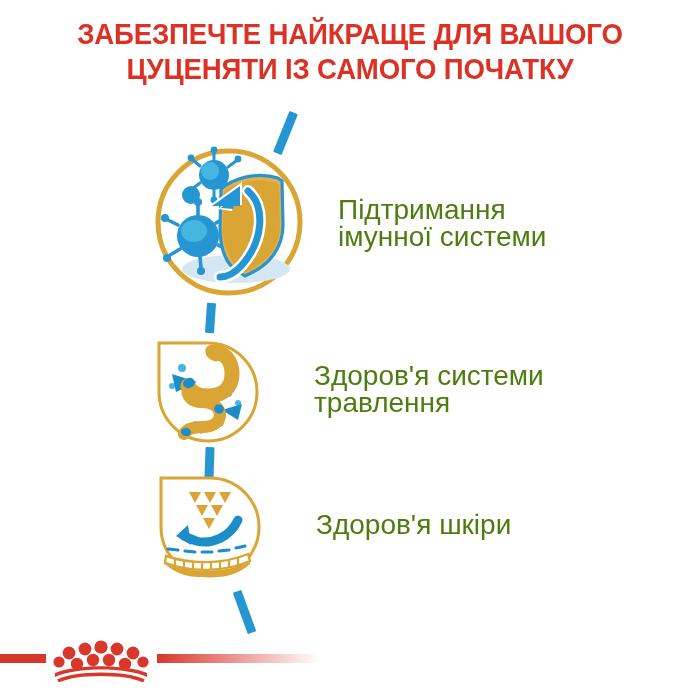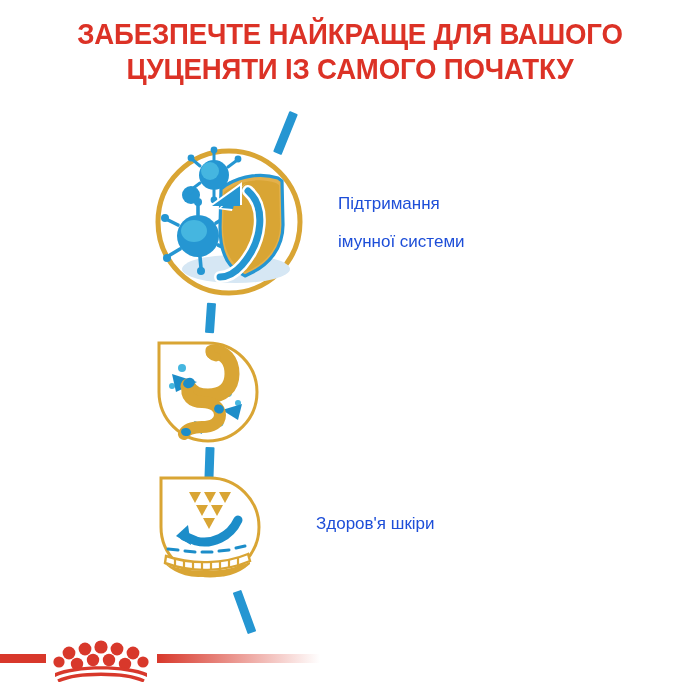--- a/index.html
+++ b/index.html
@@ -31,23 +31,23 @@
   
   .row{position:absolute;display:flex;align-items:center;}
   .row-1{left:150px;top:145px;}
   .row-2{left:150px;top:330px;}
   .row-3{left:152px;top:465px;}
 
   .icon-wrap{position:relative;flex:0 0 auto;}
   .icon-wrap svg{display:block;}
 
   .benefit-label{
-    color:#1d4ed8;
-    font-size:17px;
-    line-height:38px;
+    color:#4d7c0f;
+    font-size:28px;
+    line-height:27px;
     white-space:pre-line;
     font-family:"Liberation Sans","DejaVu Sans",sans-serif;
   }
   .lbl-1{margin-left:30px;}
   .lbl-2{margin-left:52px;}
   .lbl-3{margin-left:52px;}
 
   
   .dash{position:absolute;background:#2596D2;border-radius:1px;}
   .dash-top{left:281px;top:111px;width:9px;height:44px;transform:rotate(22deg);}
@@ -160,20 +160,22 @@
                  C48 66 41 62 38 56" fill="none" stroke="#D9A534" stroke-width="15" stroke-linecap="round"></path>
         <path d="M38 56 C35 66 42 72 52 72 C64 72 70 78 70 85
                  C70 93 62 97 52 97 C42 97 36 100 34 104" fill="none" stroke="#D9A534" stroke-width="12" stroke-linecap="round"></path>
         <path d="M60 20 C60 24 62 26 66 27" fill="none" stroke="#D9A534" stroke-width="9" stroke-linecap="round"></path>
 
         <ellipse cx="39" cy="53" rx="6" ry="5" fill="#1C8DC9" transform="rotate(-25 39 53)"></ellipse>
         <ellipse cx="69" cy="79" rx="5" ry="4.5" fill="#1C8DC9" transform="rotate(25 69 79)"></ellipse>
         <ellipse cx="36" cy="102" rx="5" ry="4" fill="#1C8DC9" transform="rotate(10 36 102)"></ellipse>
       </svg>
     </div>
+    <div class="benefit-label lbl-2">Здоров'я системи
+травлення</div>
   </div>
 
   <div class="row row-3">
     <div class="icon-wrap">
       <svg width="112" height="118" viewBox="0 0 112 118">
         <path d="M9 13 L9 62 A49 49 0 1 0 58 13 Z" fill="#ffffff" stroke="#D9A534" stroke-width="3"></path>
 
         <g fill="#D9A534">
           <path d="M37 27 L49 27 L43 38 Z"></path>
           <path d="M52 27 L64 27 L58 38 Z"></path>

